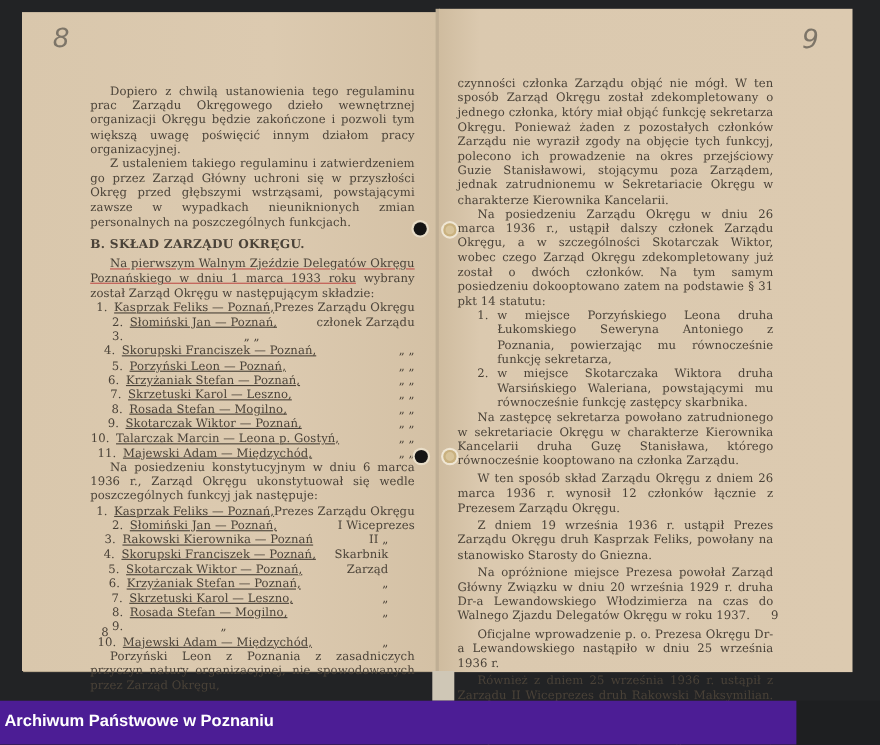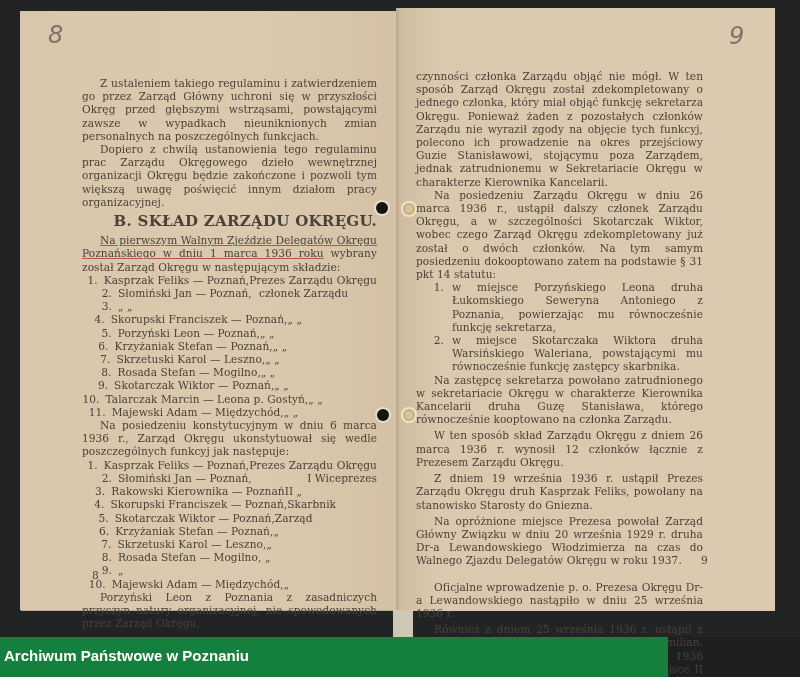--- a/index.html
+++ b/index.html
@@ -8,53 +8,53 @@
   .page{position:absolute;background:#dccab0;color:#4a4238;}
   .page.left{left:20px;top:11px;width:377px;height:599px;background:linear-gradient(90deg,#d9c7ac 0%,#dccab0 60%,#d4c1a5 100%);box-shadow:1px 1px 0 #b9a98f;}
   .page.right{left:399px;top:8px;width:376px;height:603px;background:linear-gradient(90deg,#cfbc9f 0%,#dbc9af 10%,#dccab0 100%);}
   .spine{position:absolute;left:396px;top:8px;width:4px;height:603px;background:#bfae94;}
   .tab{position:absolute;left:393px;top:610px;width:20px;height:27px;background:#cfc7b6;}
   .hand{position:absolute;font-family:"DejaVu Sans",sans-serif;color:#7d7568;font-size:24px;font-style:italic;font-weight:300;}
   .txt{position:absolute;font-size:10.6px;line-height:13.2px;text-align:justify;letter-spacing:0.05px;}
   .txt p{margin:0;text-indent:18px;}
   .left .txt{left:62px;width:295px;}
   .right .txt{left:17px;width:287px;}
-  h3{margin:0;font-size:15px;font-weight:bold;text-align:right;letter-spacing:0.3px;padding:6px 0 6px 0;}
+  h3{margin:0;font-size:11px;font-weight:bold;text-align:left;letter-spacing:0.3px;padding:6px 0 6px 0;}
   .list{margin:0;padding:0;list-style:none;}
   .list li{display:flex;white-space:nowrap;}
   .list .num{width:30px;text-align:right;padding-right:6px;}
-  .list .name{flex:1;}
-  .list .role{text-align:left;}
+  .list .name{flex:1;text-decoration:underline;}
+  .list .role{text-align:right;}
   .list1 .role{width:118px;}
   .list2 .role{width:88px;margin-right:24px;}
   .sublist{margin:0;padding:0;list-style:none;}
   .sublist li{display:flex;}
   .sublist .num{width:28px;text-align:right;padding-right:8px;flex:none;}
   .sublist .body{flex:1;}
   .underline{text-decoration:underline;text-decoration-color:#c0504a;}
   .pagenum{position:absolute;font-size:10.6px;}
   .hole{position:absolute;width:12px;height:12px;border-radius:50%;}
   .hole.dark{background:#141414;box-shadow:0 0 0 2px #e8ddc8;}
   .hole.light{background:#d8c49a;box-shadow:0 0 0 2px #efe6d4, inset 0 0 0 2px #c9b17f;}
-  .footer{position:absolute;left:0;top:637px;width:668px;height:40px;background:#15803d;text-decoration:underline;}
+  .footer{position:absolute;left:0;top:637px;width:724px;height:40px;background:#4c1d95;text-decoration:underline;}
   .footer span{position:absolute;left:4px;top:10px;color:#fff;font-family:"Liberation Sans","DejaVu Sans",sans-serif;font-weight:bold;font-size:15px;}
 </style>
 </head>
 <body>
 
 <div class="scan">
 
   <div class="page left">
     <div class="hand" style="left:28px;top:10px;">8</div>
 
     <div class="txt" style="top:66px;">
+      <p>Dopiero z chwilą ustanowienia tego regulaminu prac Zarządu Okręgowego dzieło wewnętrznej organizacji Okręgu będzie zakończone i pozwoli tym większą uwagę poświęcić innym działom pracy organizacyjnej.</p>
       <p>Z ustaleniem takiego regulaminu i zatwierdzeniem go przez Zarząd Główny uchroni się w przyszłości Okręg przed głębszymi wstrząsami, powstającymi zawsze w wypadkach nieuniknionych zmian personalnych na poszczególnych funkcjach.</p>
-      <p>Dopiero z chwilą ustanowienia tego regulaminu prac Zarządu Okręgowego dzieło wewnętrznej organizacji Okręgu będzie zakończone i pozwoli tym większą uwagę poświęcić innym działom pracy organizacyjnej.</p>
       <h3>B. SKŁAD ZARZĄDU OKRĘGU.</h3>
-      <p><span class="underline">Na pierwszym Walnym Zjeździe Delegatów Okręgu Poznańskiego w dniu 1 marca 1936 roku</span><span> wybrany został Zarząd Okręgu w następującym składzie:</span></p>
+      <p><span class="underline">Na pierwszym Walnym Zjeździe Delegatów Okręgu Poznańskiego w dniu 1 marca 1933 roku</span><span> wybrany został Zarząd Okręgu w następującym składzie:</span></p>
 
       <ul class="list list1">
         <li>
             <span class="num">1.</span>
             <span class="name">Kasprzak Feliks — Poznań,</span>
             <span class="role" style="width:auto">Prezes Zarządu Okręgu</span>
           </li>
         <li>
             <span class="num">2.</span>
             <span class="name">Słomiński Jan — Poznań,</span>
@@ -183,21 +183,21 @@
           </li>
         <li>
             <span class="num">2.</span>
             <span class="body">w miejsce Skotarczaka Wiktora druha Warsińskiego Waleriana, powstającymi mu równocześnie funkcję zastępcy skarbnika.</span>
           </li>
       </ul>
       <p>Na zastępcę sekretarza powołano zatrudnionego w sekretariacie Okręgu w charakterze Kierownika Kancelarii druha Guzę Stanisława, którego równocześnie kooptowano na członka Zarządu.</p>
       <p style="margin-top:3px">W ten sposób skład Zarządu Okręgu z dniem 26 marca 1936 r. wynosił 12 członków łącznie z Prezesem Zarządu Okręgu.</p>
       <p style="margin-top:3px">Z dniem 19 września 1936 r. ustąpił Prezes Zarządu Okręgu druh Kasprzak Feliks, powołany na stanowisko Starosty do Gniezna.</p>
       <p style="margin-top:3px">Na opróżnione miejsce Prezesa powołał Zarząd Główny Związku w dniu 20 września 1929 r. druha Dr-a Lewandowskiego Włodzimierza na czas do Walnego Zjazdu Delegatów Okręgu w roku 1937.</p>
-      <p style="margin-top:13px">Oficjalne wprowadzenie p. o. Prezesa Okręgu Dr-a Lewandowskiego nastąpiło w dniu 25 września 1936 r.</p>
+      <p style="margin-top:3px">Oficjalne wprowadzenie p. o. Prezesa Okręgu Dr-a Lewandowskiego nastąpiło w dniu 25 września 1936 r.</p>
       <p style="margin-top:3px">Również z dniem 25 września 1936 r. ustąpił z Zarządu II Wiceprezes druh Rakowski Maksymilian. Na jego miejsce w dniu 7 października 1936 kooptował Zarząd Okręgu na opróżnione miejsce II Wiceprezesa druha Masadyńskiego Franciszka, który w tym samym dniu wprowadzony został w urząd.</p>
     </div>
 
     <div class="pagenum" style="left:302px;top:546px;">9</div>
     <div class="hole light" style="left:4px;top:195px;"></div>
     <div class="hole light" style="left:4px;top:401px;"></div>
   </div>
 
   <div class="tab"></div>
 </div>

